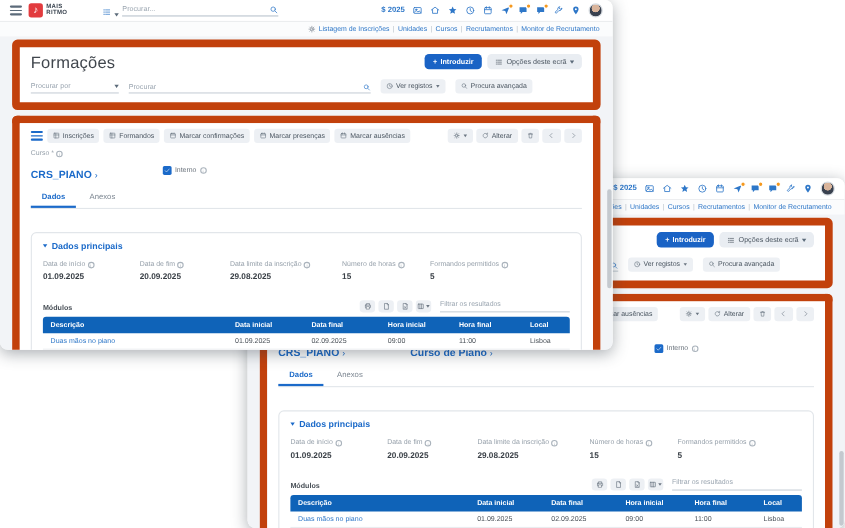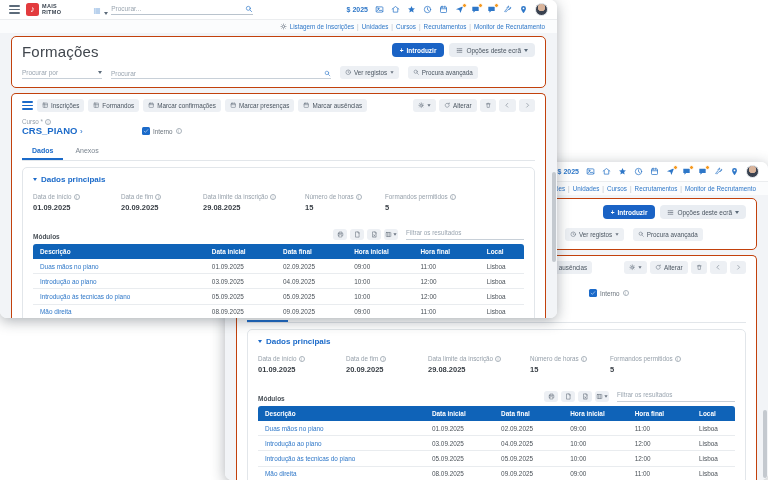--- a/index.html
+++ b/index.html
@@ -41,21 +41,21 @@
 
   
   .breadcrumb { height:13px; display:flex; align-items:center; justify-content:flex-end; gap:3px;
     padding:0 12px; background:#fbfcfd; font-size:6.3px; }
   .breadcrumb .gear7 { color:#7a8590; width:7px; height:7px; }
   .bc-link { color:#2e77c8; cursor:pointer; white-space:nowrap; }
   .bc-sep { color:#b8c0c8; }
 
   
   .content { background:#f2f4f7; height:calc(100% - 33px); padding:3px 11px 0; }
-  .card { background:#fff; border:1px solid #c2410c; border-radius:5px; }
+  .card { background:#fff; border:7px solid #c2410c; border-radius:5px; }
 
   .card1 { padding:6px 10px 8px; }
   .c1r1 { display:flex; align-items:flex-start; }
   .page-title { font-size:15px; color:#40464d; letter-spacing:.2px; }
   .c1r1 .btns { margin-left:auto; display:flex; gap:5px; }
   .btn-primary { background:#1a63c5; color:#fff; font-size:6.5px; font-weight:bold; border:0;
     border-radius:4px; padding:3.5px 8px; display:flex; gap:3px; align-items:center; cursor:pointer; font-family:inherit; }
   .btn-light { background:#e9edf2; color:#4a5560; font-size:6.5px; border:0; border-radius:4px;
     padding:3.5px 7px; display:flex; gap:3px; align-items:center; cursor:pointer; font-family:inherit; white-space:nowrap; }
   .btn-light svg { width:7px; height:7px; }
@@ -72,33 +72,33 @@
   .tb-menu { color:#1b6ac9; width:11px; display:flex; flex-direction:column; gap:1.8px; cursor:pointer; }
   .tb-menu b { height:1.7px; background:#1b6ac9; border-radius:1px; display:block; }
   .chip { background:#edf0f4; color:#4a5560; font-size:6.3px; border-radius:3px; padding:3px 5px;
     display:flex; align-items:center; gap:2.5px; cursor:pointer; white-space:nowrap; }
   .chip svg { width:6.5px; height:6.5px; color:#6b7682; }
   .toolbar .right { margin-left:auto; display:flex; gap:3px; }
   .chip .caret { border-top-color:#6b7682; transform:scale(.8); }
 
   .rec-fields { display:grid; grid-template-columns:120px 222px 1fr; margin-top:6px; }
   .flabel { font-size:6.3px; color:#97a1ab; display:flex; align-items:center; gap:2px; }
-  .fvalue { margin-top:0; font-size:9.5px; font-weight:bold; color:#1b6ac9; cursor:pointer; }
+  .fvalue { margin-top:11px; font-size:9.5px; font-weight:bold; color:#1b6ac9; cursor:pointer; }
   .fvalue .chev { font-weight:normal; font-size:8px; }
   .interno { display:flex; align-items:center; gap:3px; margin-top:8px; }
   .checkbox { width:8px; height:8px; background:#1b6ac9; border-radius:1.5px; display:flex;
     align-items:center; justify-content:center; cursor:pointer; }
   .checkbox svg { width:6px; height:6px; }
   .interno span.lbl { font-size:6.3px; color:#6a737c; }
 
   .tabs { margin-top:8px; border-bottom:1px solid #e2e6ea; display:flex; gap:2px; }
   .tab { font-size:7px; padding:3px 10px 4px; cursor:pointer; color:#7b8590; }
   .tab.active { color:#1b6ac9; border-bottom:2px solid #1b6ac9; font-weight:bold; }
 
-  .inner-card { margin-top:6px; border:1px solid #e2e6ea; border-radius:5px; padding:7px 10px; background:#fff; }
+  .inner-card { margin-top:21px; border:1px solid #e2e6ea; border-radius:5px; padding:7px 10px; background:#fff; }
   .sec-head { display:flex; align-items:center; gap:4px; color:#1b6ac9; font-size:8px; font-weight:bold; cursor:pointer; }
   .sec-head .caret { border-top-color:#1b6ac9; }
   .fgrid { display:grid; grid-template-columns:88px 82px 102px 80px 1fr; margin-top:9px; }
   .fgrid .val { font-size:7.5px; font-weight:bold; color:#3a4047; margin-top:3px; }
 
   .modrow { display:flex; align-items:flex-end; margin-top:9px; }
   .mod-label { font-size:6.5px; font-weight:bold; color:#4a5158; }
   .modrow .right { margin-left:auto; display:flex; align-items:flex-end; gap:3px; }
   .ic-chip { background:#edf0f4; border-radius:3px; width:14px; height:11px; display:flex;
     align-items:center; justify-content:center; gap:1px; color:#6b7682; cursor:pointer; }

